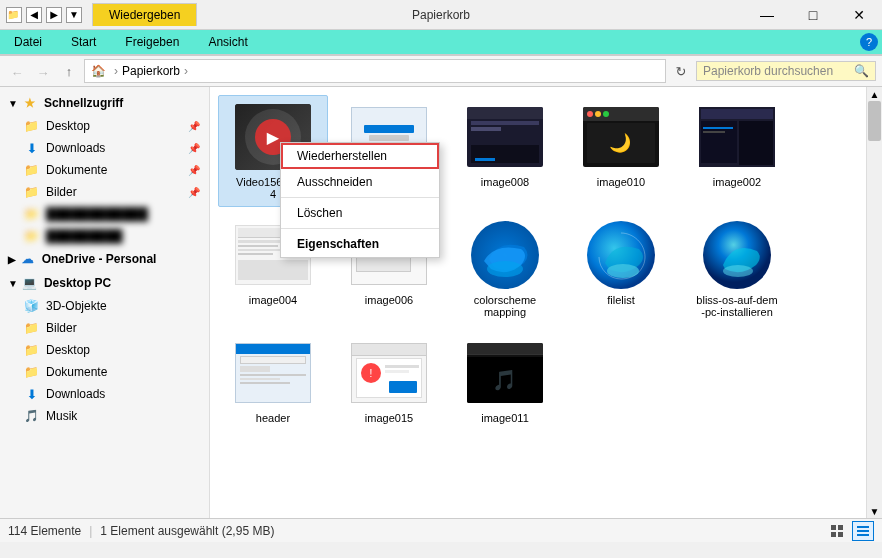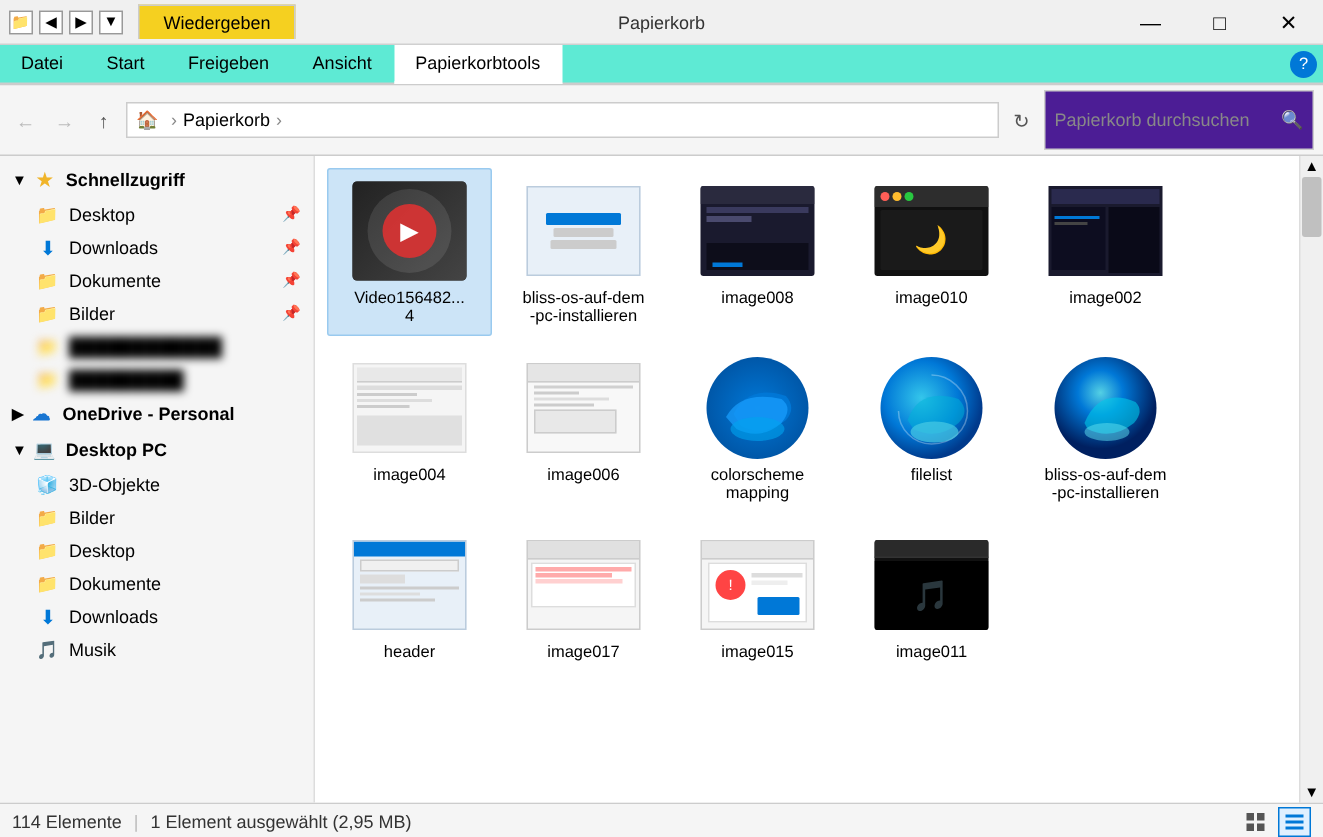--- a/index.html
+++ b/index.html
@@ -69,23 +69,23 @@
       border: 1px solid #ccc;
       background: #fff;
       display: flex;
       align-items: center;
       padding: 0 6px;
       font-size: 12px;
     }
     .address-chevron { margin: 0 4px; color: #888; }
     .search-box {
       width: 180px;
-      height: 40px;
+      height: 20px;
       border: 1px solid #ccc;
-      background: #4c1d95;
+      background: #fef9c3;
       display: flex;
       align-items: center;
       padding: 0 6px;
       font-size: 12px;
       color: #888;
     }
     .search-icon { margin-left: auto; color: #888; }
     .refresh-btn { width: 22px; height: 22px; display: flex; align-items: center; justify-content: center; cursor: pointer; font-size: 13px; color: #555; }
 
     
@@ -246,21 +246,20 @@
     <div class="titlebar-btn close">✕</div>
   </div>
 </div>
 
 <div class="ribbon">
   <div class="ribbon-tabs">
     <div class="ribbon-tab">Datei</div>
     <div class="ribbon-tab">Start</div>
     <div class="ribbon-tab">Freigeben</div>
     <div class="ribbon-tab">Ansicht</div>
-    <div class="ribbon-tab active">Papierkorbtools</div>
     <div style="margin-left:auto; display:flex; align-items:center; padding-right:4px;">
       <div style="width:18px;height:18px;border-radius:50%;background:#0078d7;display:flex;align-items:center;justify-content:center;color:white;font-size:11px;cursor:pointer;">?</div>
     </div>
   </div>
 </div>
 
 <div class="addressbar">
   <div class="nav-btn disabled">←</div>
   <div class="nav-btn disabled">→</div>
   <div class="nav-btn">↑</div>
@@ -519,33 +518,20 @@
             <div style="position:absolute;top:12px;left:4px;right:4px;height:8px;background:#f0f0f0;border:1px solid #ccc;"></div>
             <div style="position:absolute;top:22px;left:4px;width:30px;height:6px;background:#ddd;"></div>
             <div style="position:absolute;top:30px;left:4px;right:4px;height:2px;background:#ccc;"></div>
             <div style="position:absolute;top:34px;left:4px;width:40px;height:2px;background:#ddd;"></div>
             <div style="position:absolute;top:38px;left:4px;width:50px;height:2px;background:#ccc;"></div>
           </div>
         </div>
         <div class="file-label">header</div>
       </div>
 
-      <div class="file-item">
-        <div class="file-thumb">
-          <div style="width:76px;height:60px;background:#f5f5f5;border:1px solid #ccc;position:relative;overflow:hidden;">
-            <div style="position:absolute;top:0;left:0;right:0;height:12px;background:#e0e0e0;border-bottom:1px solid #ccc;"></div>
-            <div style="position:absolute;top:14px;left:2px;right:2px;height:30px;background:white;border:1px solid #ddd;padding:2px;overflow:hidden;">
-              <div style="width:100%;height:3px;background:#ffaaaa;margin-bottom:1px;"></div>
-              <div style="width:80%;height:3px;background:#ffaaaa;margin-bottom:1px;"></div>
-              <div style="width:90%;height:3px;background:#ffd0d0;"></div>
-            </div>
-          </div>
-        </div>
-        <div class="file-label">image017</div>
-      </div>
 
       <div class="file-item">
         <div class="file-thumb">
           <div style="width:76px;height:60px;background:#f5f5f5;border:1px solid #ccc;position:relative;overflow:hidden;">
             <div style="position:absolute;top:0;left:0;right:0;height:12px;background:#e5e5e5;border-bottom:1px solid #ccc;"></div>
             <div style="position:absolute;top:14px;left:4px;right:4px;bottom:4px;background:white;border:1px solid #ddd;overflow:hidden;">
               <div style="position:absolute;top:4px;left:4px;width:20px;height:20px;background:#ff4444;border-radius:50%;display:flex;align-items:center;justify-content:center;color:white;font-size:10px;">!</div>
               <div style="position:absolute;top:6px;left:28px;right:2px;height:3px;background:#ddd;"></div>
               <div style="position:absolute;top:11px;left:28px;width:24px;height:3px;background:#eee;"></div>
               <div style="position:absolute;bottom:4px;right:4px;width:28px;height:12px;background:#0078d7;border-radius:1px;"></div>
@@ -562,20 +548,36 @@
             <div style="position:absolute;top:14px;left:0;right:0;bottom:0;background:#000;display:flex;align-items:center;justify-content:center;">
               <div style="font-size:20px;opacity:0.5;">🎵</div>
             </div>
           </div>
         </div>
         <div class="file-label">image011</div>
       </div>
 
     </div>
 
+    <div class="context-menu">
+      <div class="context-menu-item highlighted">
+        <span>Wiederherstellen</span>
+      </div>
+      <div class="context-menu-item">
+        <span>Ausschneiden</span>
+      </div>
+      <div class="context-menu-separator"></div>
+      <div class="context-menu-item">
+        <span>Löschen</span>
+      </div>
+      <div class="context-menu-separator"></div>
+      <div class="context-menu-item bold">
+        <span>Eigenschaften</span>
+      </div>
+    </div>
 
   </div>
 
   <div style="width:16px;background:#f0f0f0;border-left:1px solid #ddd;display:flex;flex-direction:column;align-items:center;">
     <div style="width:14px;height:14px;display:flex;align-items:center;justify-content:center;font-size:10px;cursor:pointer;">▲</div>
     <div style="flex:1;width:100%;position:relative;">
       <div style="position:absolute;top:0;left:1px;right:1px;height:40px;background:#c0c0c0;border-radius:2px;"></div>
     </div>
     <div style="width:14px;height:14px;display:flex;align-items:center;justify-content:center;font-size:10px;cursor:pointer;">▼</div>
   </div>

